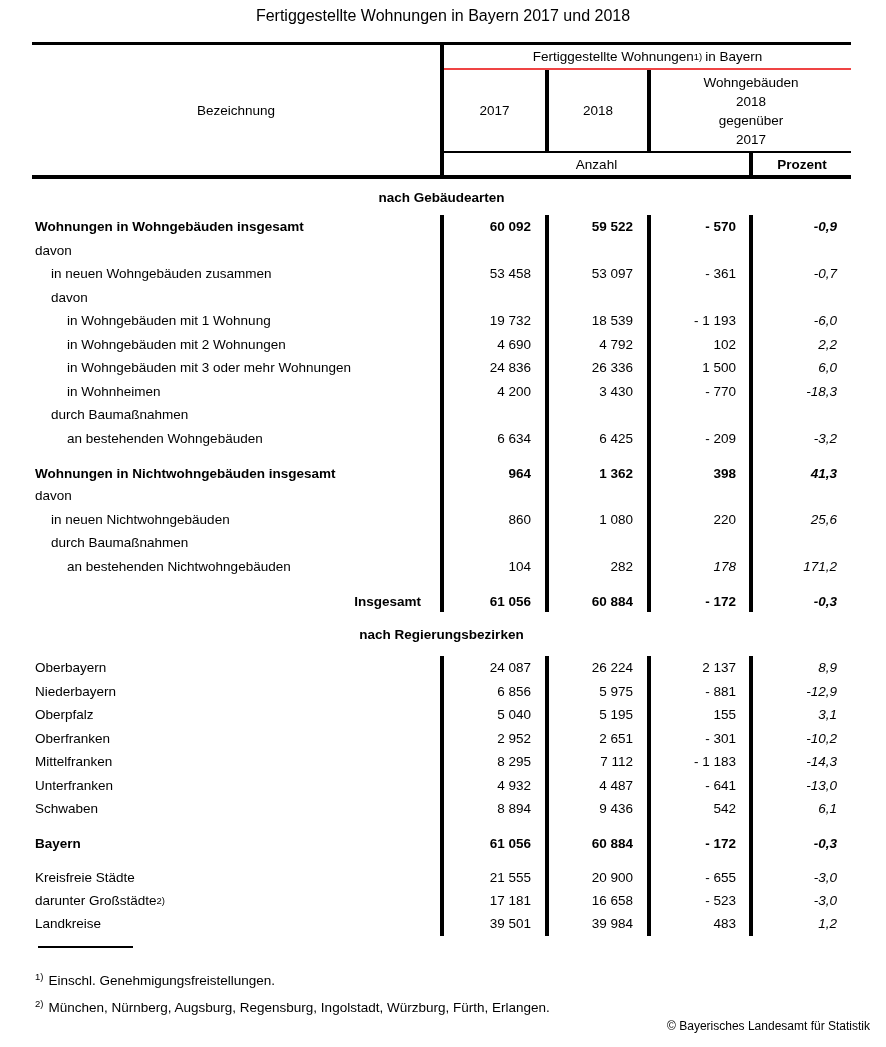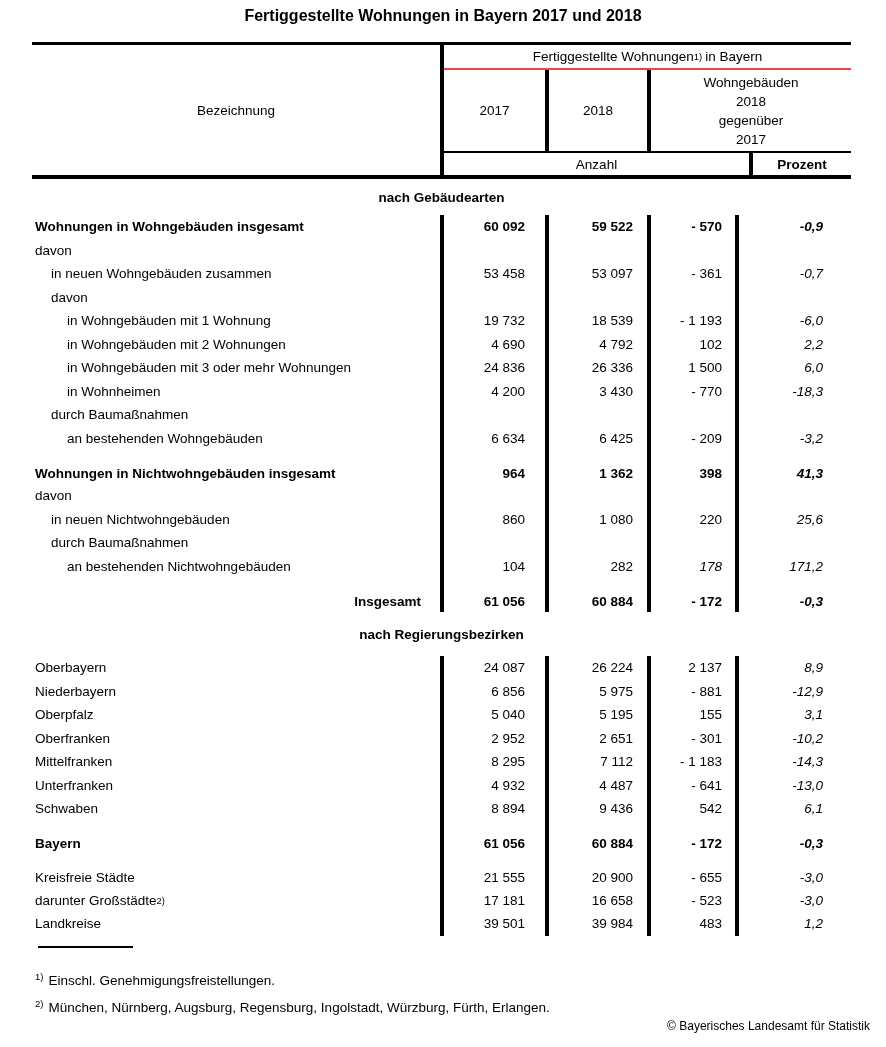--- a/index.html
+++ b/index.html
@@ -3,21 +3,21 @@
 <meta charset="utf-8">
 <style>
   html,body{margin:0;padding:0;background:#fff;}
   body{
     width:886px;height:1047px;
     font-family:"Liberation Sans",sans-serif;
     color:#000;font-size:13.5px;
     -webkit-font-smoothing:antialiased;
   }
   .page{position:relative;width:886px;height:1047px;overflow:hidden;}
-  .title{padding-top:7px;text-align:center;font-weight:bold;font-size:16px;white-space:nowrap;}
+  .title{padding-top:7px;text-align:center;font-weight:normal;font-size:16px;white-space:nowrap;}
 
   .tbl{margin-left:32px;width:819px;margin-top:17px;}
 
   
   .thead{display:flex;border-top:3px solid #000;border-bottom:4px solid #000;}
   .hlabel{
     width:412px;box-sizing:border-box;border-right:4px solid #000;
     display:flex;align-items:center;justify-content:center;
   }
   .hright{flex:1;display:flex;flex-direction:column;}
@@ -39,23 +39,23 @@
   .drow.space{height:34px;}
   .drow>div{display:flex;align-items:center;box-sizing:border-box;}
   .drow.space>div{align-items:flex-end;padding-bottom:3.5px;}
   .drow.bold{font-weight:bold;}
 
   .dlabel{width:412px;border-right:4px solid #000;justify-content:flex-start;padding-left:3px;}
   .dlabel.ind1{padding-left:19px;}
   .dlabel.ind2{padding-left:35px;}
   .dlabel.lright{justify-content:flex-end;padding-right:19px;}
   .dc{justify-content:flex-end;}
-  .dc1{width:105px;border-right:4px solid #000;padding-right:20px;}
+  .dc1{width:105px;border-right:4px solid #000;padding-right:14px;}
   .dc2{width:102px;border-right:4px solid #000;padding-right:14px;}
-  .dc3{width:80px;border-right:4px solid #000;padding-right:13px;margin-left:8px;}
+  .dc3{width:102px;border-right:4px solid #000;padding-right:13px;}
   .dc4{width:98px;padding-right:14px;font-style:italic;}
   .dc3.italic{font-style:italic;}
 
   
   .fnrule{margin:10px 0 0 38px;width:95px;border-top:2px solid #000;height:0;}
   .fnotes{margin-left:35px;margin-top:17px;}
   .footnote{line-height:23.5px;white-space:nowrap;}
   .sup{font-size:9.5px;vertical-align:5px;}
   .fn-sup{margin-right:5px;}
   .hsuffix{margin-left:3px;}

